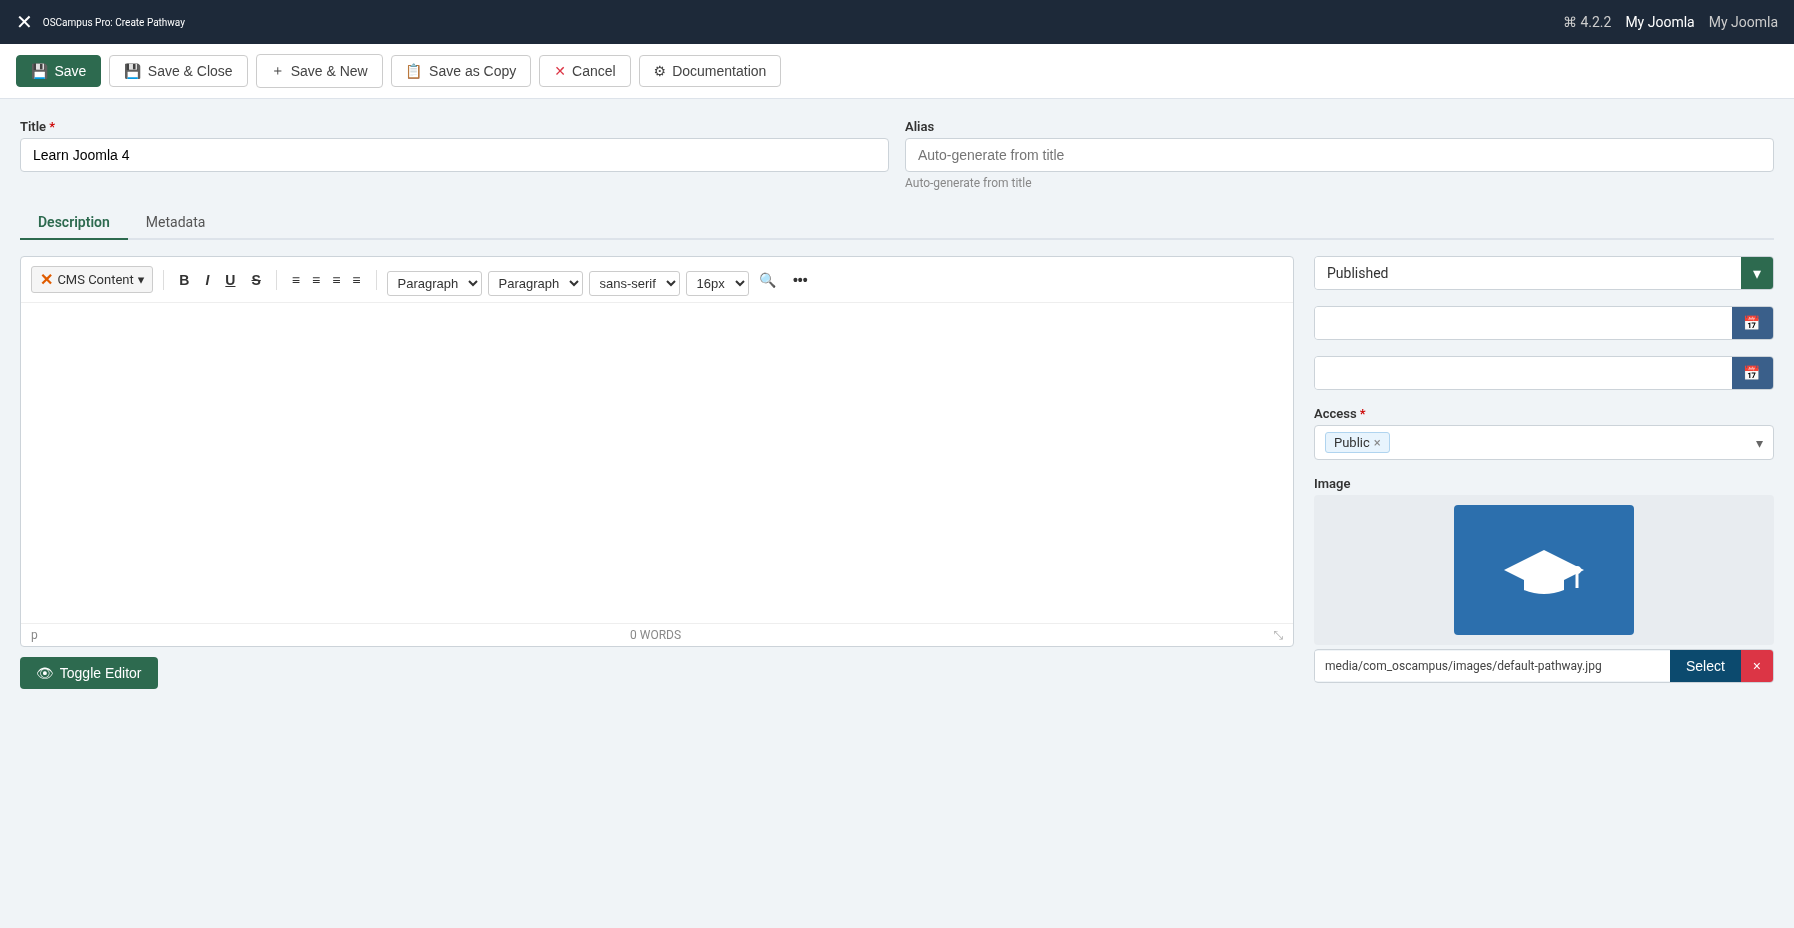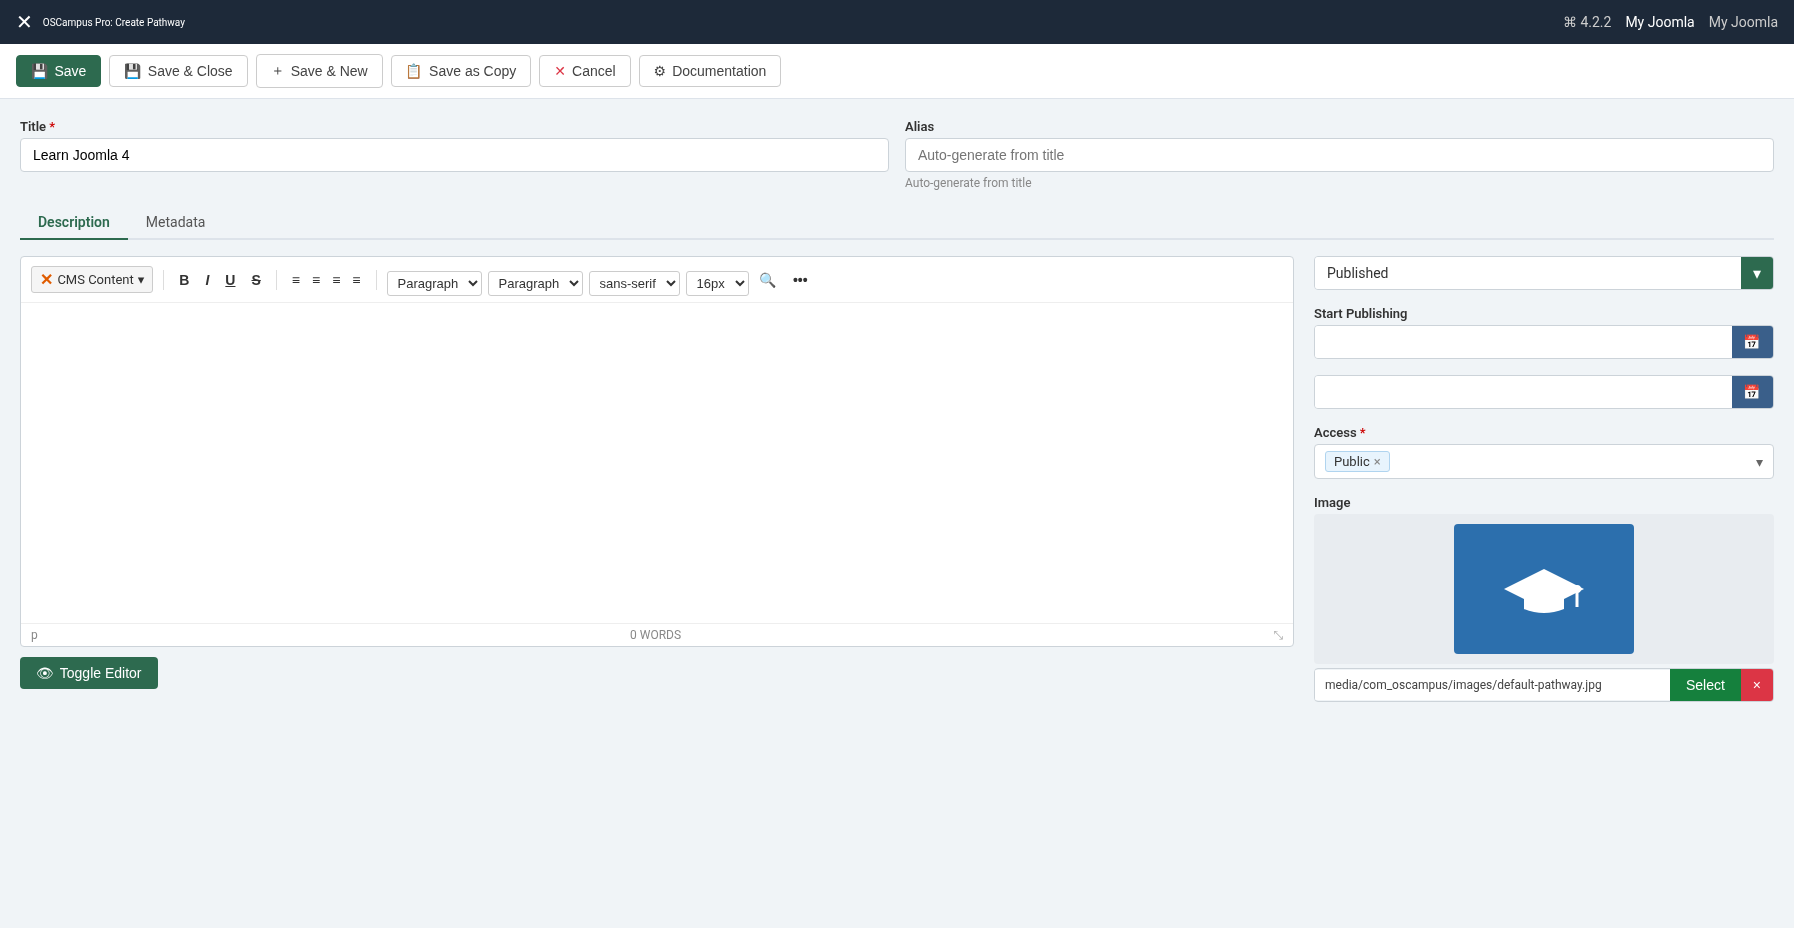--- a/index.html
+++ b/index.html
@@ -277,21 +277,21 @@
       margin-top: 4px;
     }
     .image-path {
       flex: 1;
       padding: 8px 10px;
       font-size: 12px;
       color: #444;
       background: #fff;
     }
     .btn-select {
-      background: #15803d;
+      background: #0c4a6e;
       color: #fff;
       border: none;
       padding: 8px 16px;
       cursor: pointer;
       font-size: 14px;
     }
     .btn-remove-img {
       background: #dc3545;
       color: #fff;
       border: none;
@@ -429,21 +429,20 @@
     <div class="right-col">
 
       <div>
         <div class="published-row">
           <div class="published-select-val">Published</div>
           <button class="published-btn">▾</button>
         </div>
       </div>
 
       <div>
-        <div class="right-field-label">Start Publishing</div>
         <div class="date-row">
           <input type="text" class="date-input" style="">
           <button class="date-btn">📅</button>
         </div>
       </div>
 
       <div>
         <div class="date-row">
           <input type="text" class="date-input" style="">
           <button class="date-btn">📅</button>

